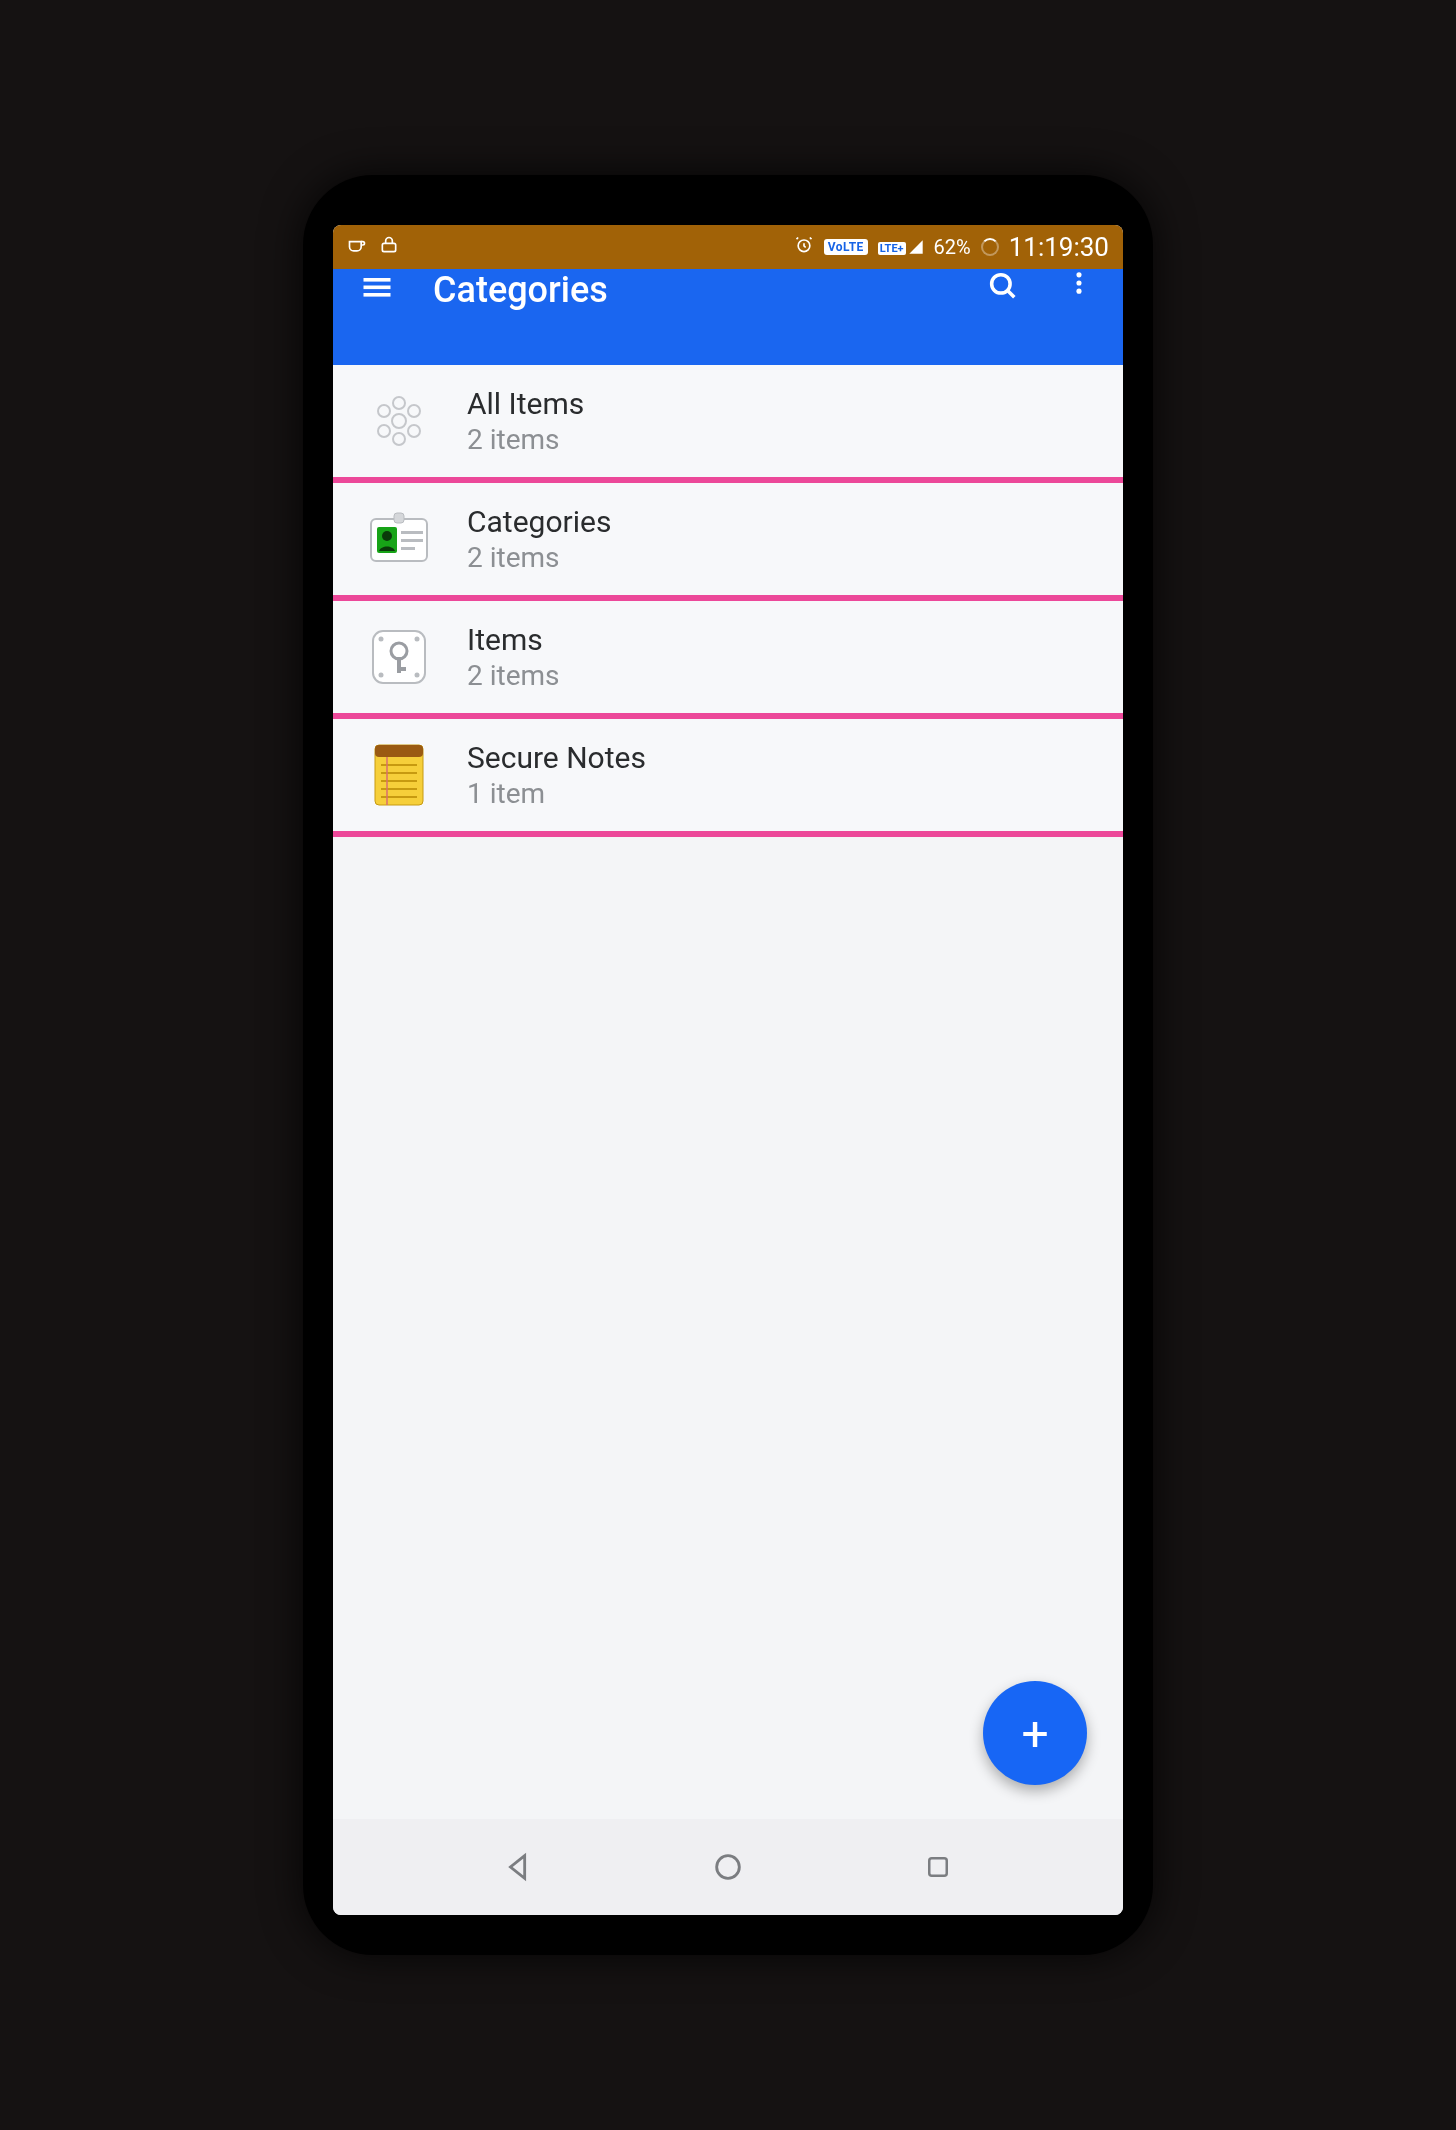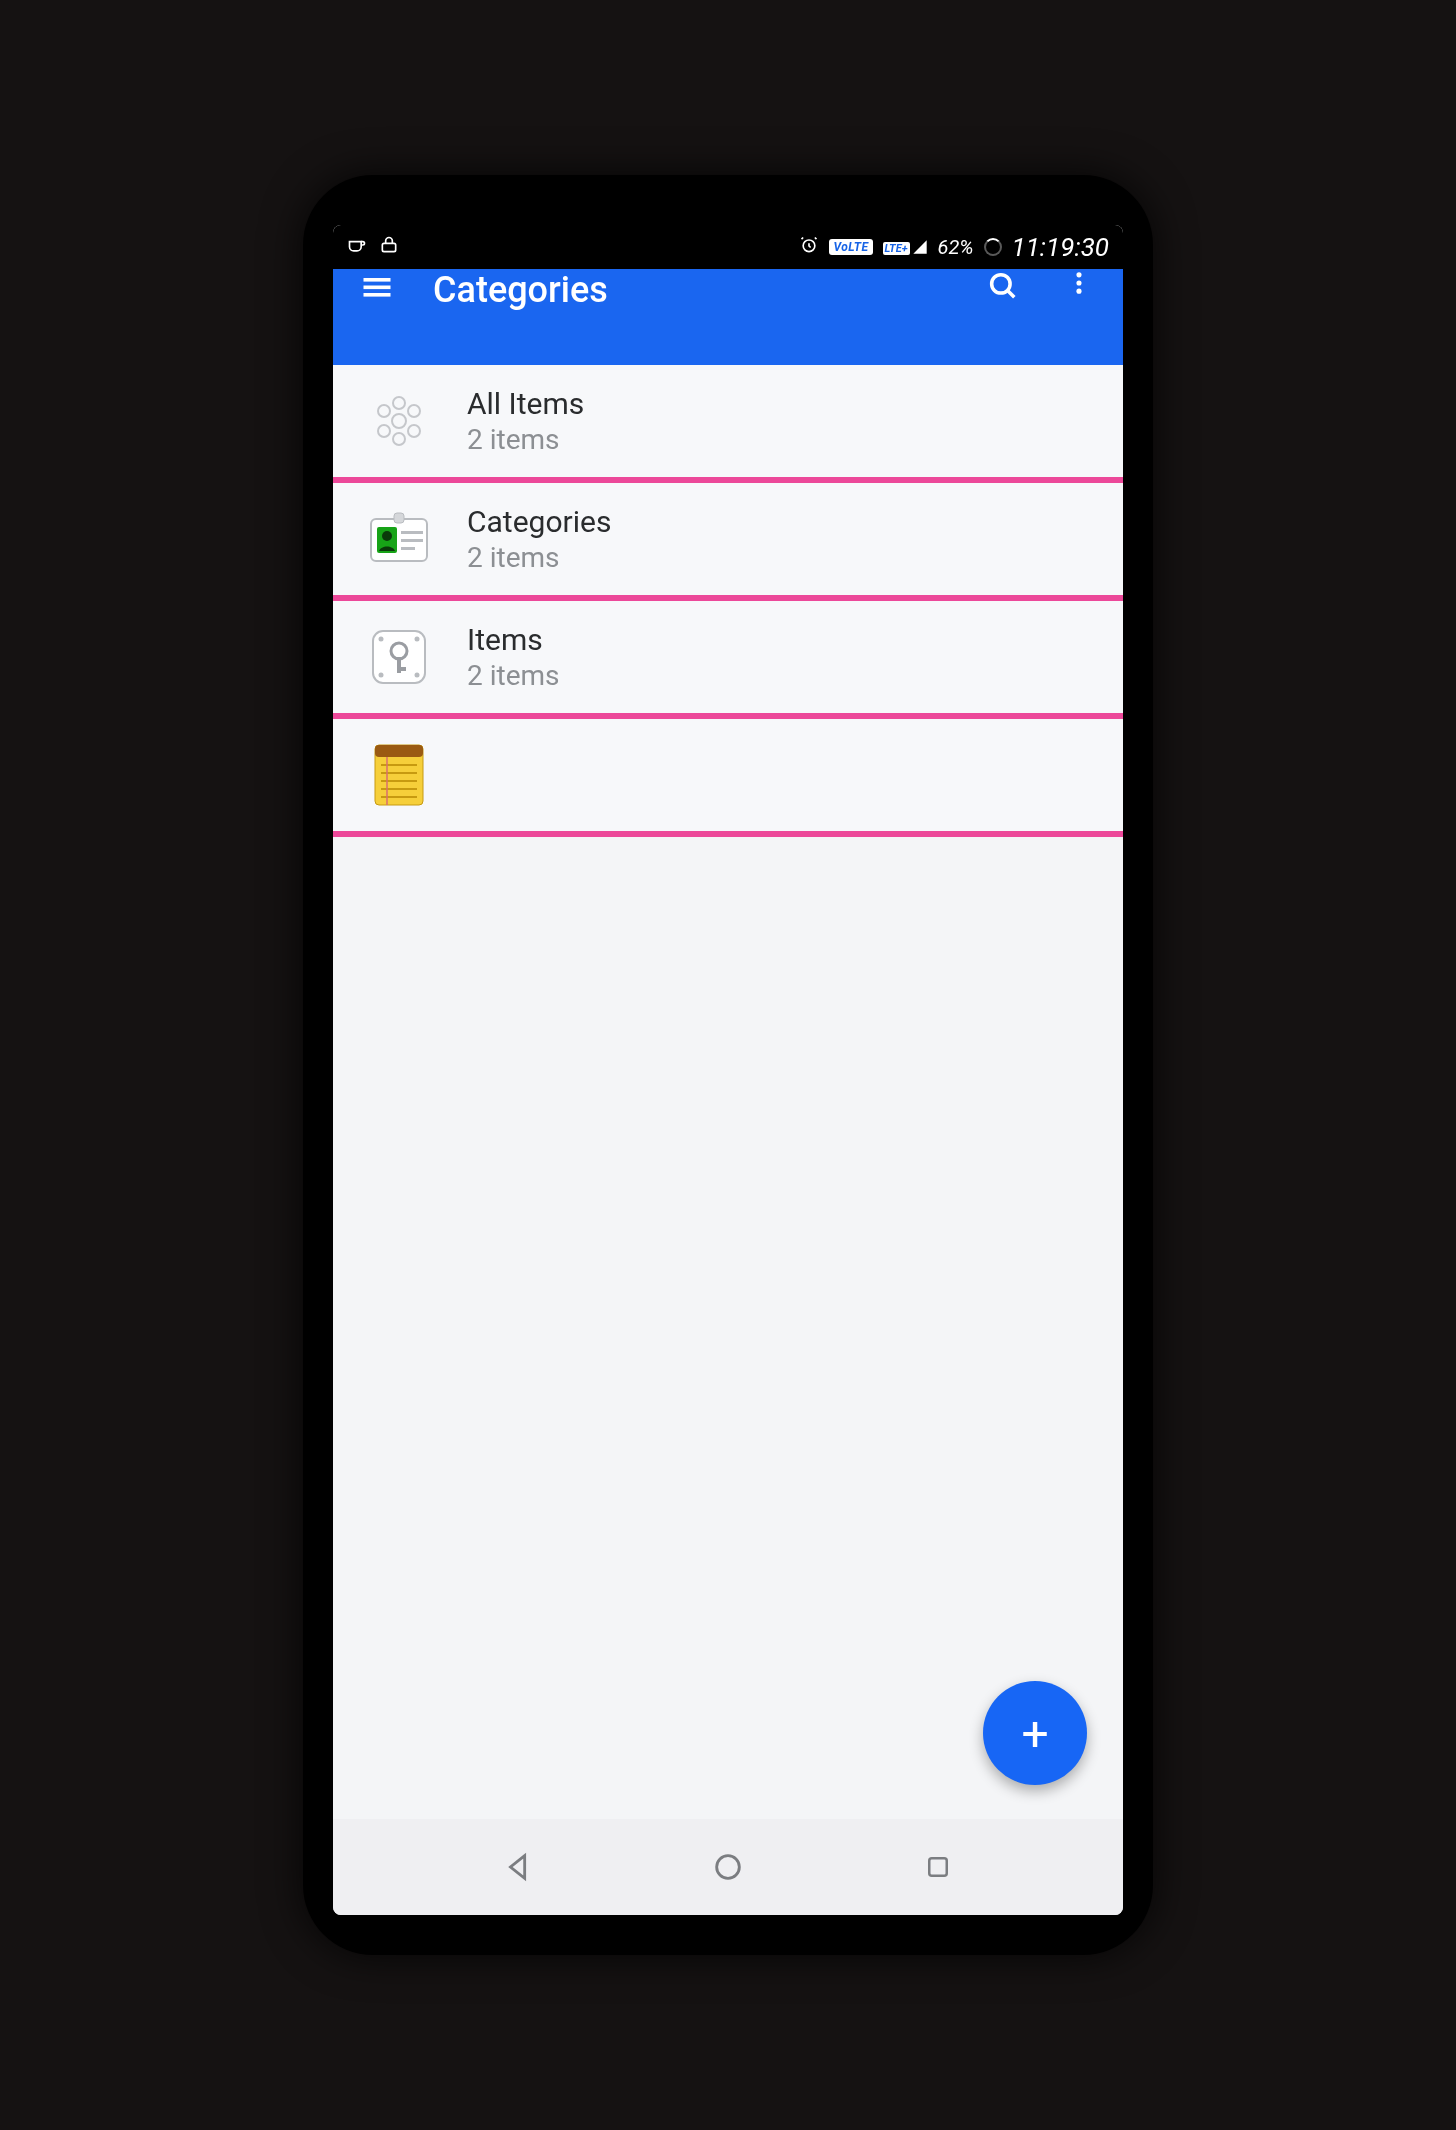--- a/index.html
+++ b/index.html
@@ -27,28 +27,27 @@
     background: #f4f5f7;
     border-radius: 8px;
     overflow: hidden;
     display: flex;
     flex-direction: column;
     position: relative;
   }
   
   .status-bar {
     height: 44px;
-    background: #000000;
+    background: #a16207;
     color: #fff;
     display: flex;
     align-items: center;
     padding: 0 14px;
     font-size: 20px;
     gap: 12px;
-    font-style: italic;
   }
   .status-left { display: flex; align-items: center; gap: 12px; }
   .status-right { margin-left: auto; display: flex; align-items: center; gap: 10px; }
   .volte-badge {
     background: #fff;
     color: #1663e6;
     font-size: 12px;
     font-weight: 700;
     padding: 1px 4px;
     border-radius: 3px;
@@ -269,20 +268,24 @@
             <rect x="2" y="2" width="48" height="60" rx="4" fill="#f6cf3a" stroke="#c79a10" stroke-width="1"></rect>
             <rect x="2" y="2" width="48" height="12" rx="4" fill="#9a5a12"></rect>
             <line x1="8" y1="22" x2="44" y2="22" stroke="#c79a10" stroke-width="2"></line>
             <line x1="8" y1="30" x2="44" y2="30" stroke="#c79a10" stroke-width="2"></line>
             <line x1="8" y1="38" x2="44" y2="38" stroke="#c79a10" stroke-width="2"></line>
             <line x1="8" y1="46" x2="44" y2="46" stroke="#c79a10" stroke-width="2"></line>
             <line x1="8" y1="54" x2="44" y2="54" stroke="#c79a10" stroke-width="2"></line>
             <line x1="14" y1="14" x2="14" y2="62" stroke="#d96f6f" stroke-width="1.5"></line>
           </svg>
         </span>
+        <div class="item-text">
+          <div class="title">Secure Notes</div>
+          <div class="subtitle">1 item</div>
+        </div>
       </div>
 
     </div>
 
     <div class="fab">
       <span>+</span>
     </div>
 
     <div class="nav-bar">
       <span class="nav-btn">

